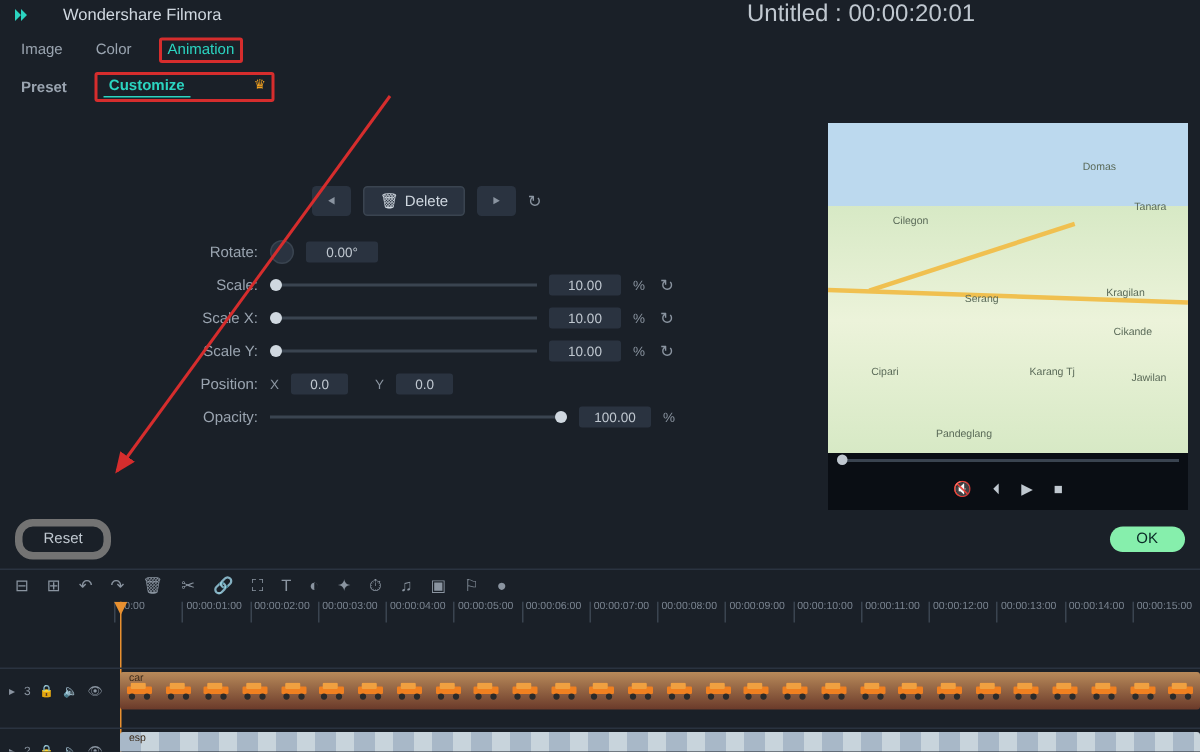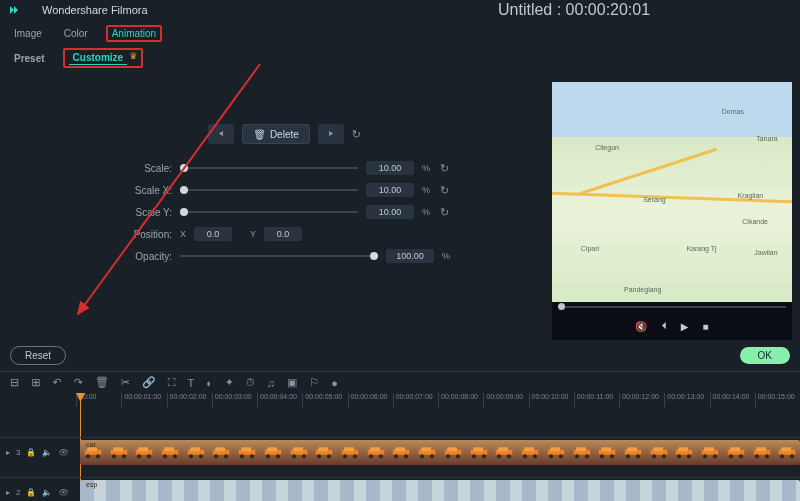--- a/index.html
+++ b/index.html
@@ -35,21 +35,21 @@
   .knob { width:16px; height:16px; border-radius:50%; background:#2a3340; border:1px solid #3a4450;}
   .preview { width:240px; margin:8px 8px 0 0; background:#0a0e14; display:flex; flex-direction:column;}
   .preview-map { flex:1; background:linear-gradient(180deg,#bcd9ee 0%,#bcd9ee 25%,#d7e9c5 25%,#ecf3da 60%,#d7e9c5 100%); position:relative; overflow:hidden;}
   .map-label { position:absolute; font-size:7px; color:#5a6a58;}
   .preview-ctrl { height:28px; display:flex; align-items:center; justify-content:center; gap:14px; padding:0 8px;}
   .pctl { color:#c0c8d0; font-size:10px; cursor:pointer;}
   .preview-scrub{ height:10px; position:relative;}
   .preview-scrub::before{content:"";position:absolute;left:6px;right:6px;top:4px;height:2px;background:#3a4450;}
   .preview-scrub-dot{position:absolute;left:6px;top:1px;width:7px;height:7px;border-radius:50%;background:#c0c8d0;}
   .footer-row { display:flex; align-items:center; padding:6px 10px; gap:10px;}
-  .reset-btn { border:1px solid #737373; background:transparent; color:#c0c8d0; padding:3px 14px; border-radius:12px; font-size:10px; cursor:pointer;}
+  .reset-btn { border:5px solid #737373; background:transparent; color:#c0c8d0; padding:3px 14px; border-radius:12px; font-size:10px; cursor:pointer;}
   .ok-btn { background:#86efac; color:#0a2a26; padding:3px 18px; border:none; border-radius:12px; font-size:10px; cursor:pointer;}
   .spacer { flex:1;}
   .timeline-tools { display:flex; align-items:center; gap:12px; padding:4px 10px; border-top:1px solid #2a3340; height:22px;}
   .tt { color:#8a94a0; font-size:11px; cursor:pointer;}
   .timeline { position:relative; height:145px; background:#1a2028; overflow:hidden;}
   .ruler { position:absolute; left:76px; right:0; top:0; height:14px; display:flex;}
   .ruler-tick { flex:1; font-size:7px; color:#7a8490; border-left:1px solid #3a4450; padding-left:2px; white-space:nowrap; overflow:hidden;}
   .playhead { position:absolute; left:80px; top:0; bottom:0; width:1px; background:#e89030;}
   .playhead::before { content:""; position:absolute; top:0; left:-4px; width:9px; height:9px; background:#e89030; clip-path:polygon(0 0,100% 0,50% 100%);}
   .track-head { position:absolute; left:0; width:76px; height:30px; display:flex; align-items:center; gap:6px; padding:0 6px; font-size:8px; color:#8a94a0; border-top:1px solid #2a3340;}
@@ -76,39 +76,44 @@
 </div>
 
 <div class="tabs">
   <span class="tab">Image</span>
   <span class="tab">Color</span>
   <span class="tab active redbox">Animation</span>
 </div>
 
 <div class="subtabs">
   <span class="subtab">Preset</span>
-  <span class="redbox" style="display:flex;align-items:flex-start;">
+  <span class="redbox" style="display:flex;align-items:flex-start;gap:40px;">
     <span class="subtab active">Customize</span>
     <span class="crown">♛</span>
   </span>
 </div>
 
 <div class="main">
   <div class="panel">
 
     <div class="kf-row">
       <button class="kf-btn">⯇</button>
       <button class="kf-delete">
         <span>🗑</span>
         <span>Delete</span>
       </button>
       <button class="kf-btn">⯈</button>
       <span class="reset-icon">↻</span>
     </div>
 
+    <div class="prop-row">
+      <span class="prop-label">Rotate:</span>
+      <div class="knob"></div>
+      <span class="val-box">0.00°</span>
+    </div>
 
     <div class="prop-row">
       <span class="prop-label">Scale:</span>
       <div class="slider">
           <div class="slider-track"></div>
           <div class="slider-thumb" style="left:2%"></div>
         </div>
       <span class="val-box">10.00</span>
       <span class="unit">%</span>
       <span class="reset-icon">↻</span>

